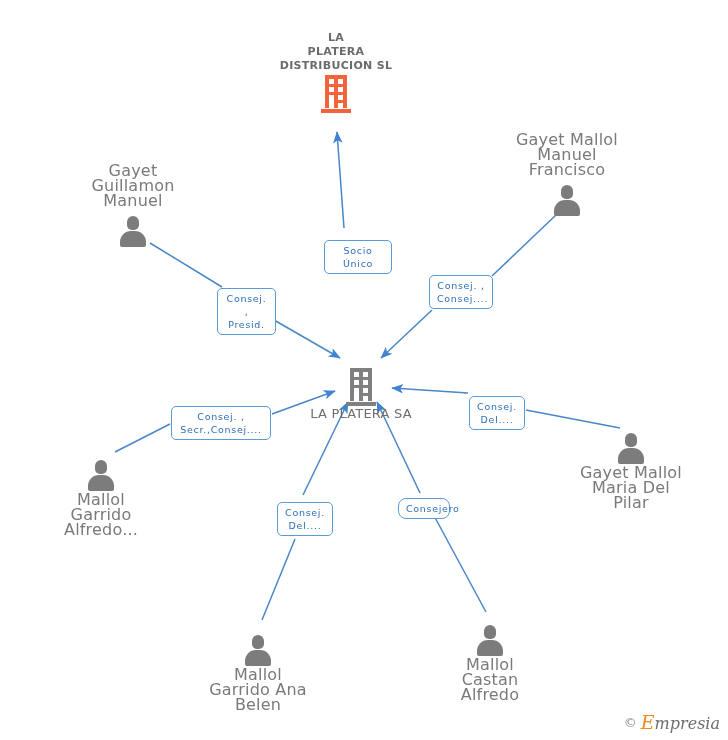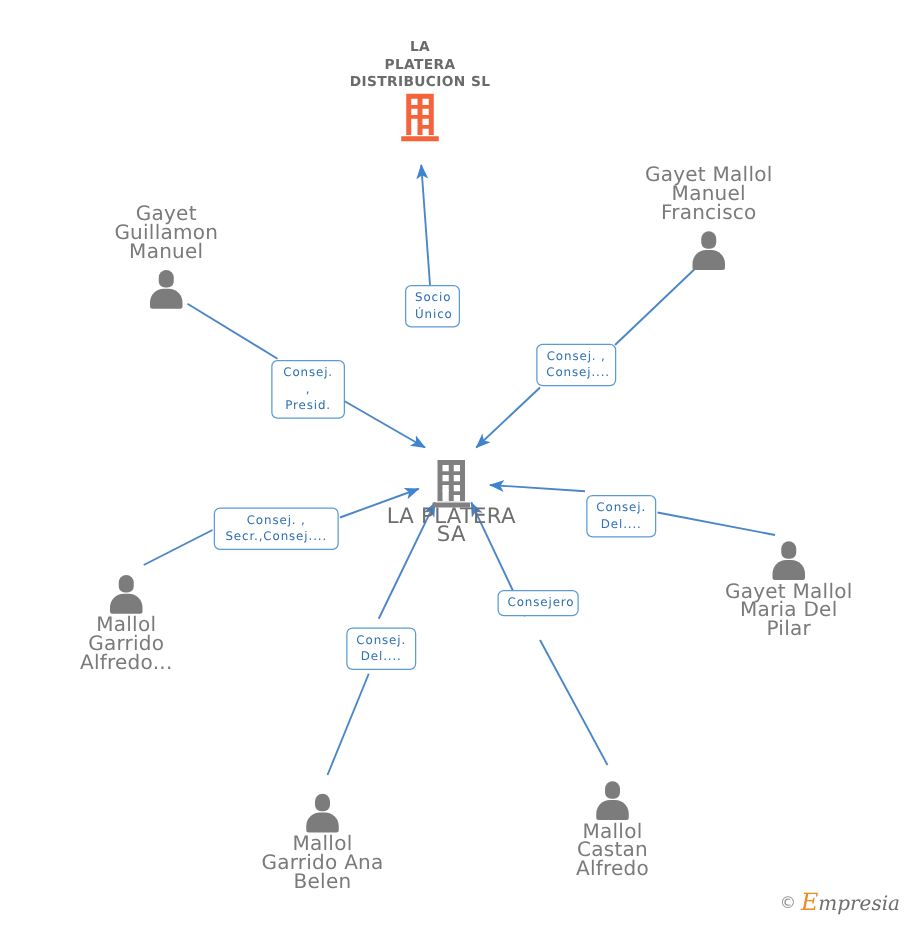--- a/index.html
+++ b/index.html
@@ -37,21 +37,21 @@
   }
   .node-label {
     font-size: 16px;
     line-height: 15px;
     color: #7a7a7a;
     letter-spacing: 0.2px;
     white-space: pre-line;
   }
   .node-label.company-main {
     color: #6e6e6e;
-    font-size: 17px;
+    font-size: 13px;
   }
   .node-label.company-top {
     color: #6b6b6b;
     font-weight: bold;
     font-size: 11px;
     line-height: 14px;
     letter-spacing: 0.3px;
   }
   .icon-wrap {
     height: 40px;
@@ -306,38 +306,38 @@
       <div class="person">
         <div class="head"></div>
           <div class="shoulders"></div>
       </div>
     </div>
     <div class="node-label">Mallol
 Castan
 Alfredo</div>
   </div>
 
-  <div class="edge-label" style="left:324px; top:228px; width:44px;">Socio
+  <div class="edge-label" style="left:324px; top:240px; width:68px;">Socio
 Único</div>
 
   <div class="edge-label" style="left:217px; top:288px; width:59px;">Consej. ,
 Presid.</div>
 
   <div class="edge-label" style="left:429px; top:275px; width:64px;">Consej. ,
 Consej....</div>
 
   <div class="edge-label" style="left:171px; top:406px; width:100px;">Consej. ,
 Secr.,Consej....</div>
 
   <div class="edge-label" style="left:469px; top:396px; width:56px;">Consej.
 Del....</div>
 
   <div class="edge-label" style="left:277px; top:502px; width:56px;">Consej.
 Del....</div>
 
-  <div class="edge-label" style="left:398px; top:472px; width:65px;">Consejero</div>
+  <div class="edge-label" style="left:398px; top:498px; width:52px;border-radius:8px;">Consejero</div>
 
   <div id="watermark">
     <span class="copy">©</span>
     <span class="brand"><span class="cap">E</span><span>mpresia</span></span>
   </div>
 
 </div>
 
 </body></html>

